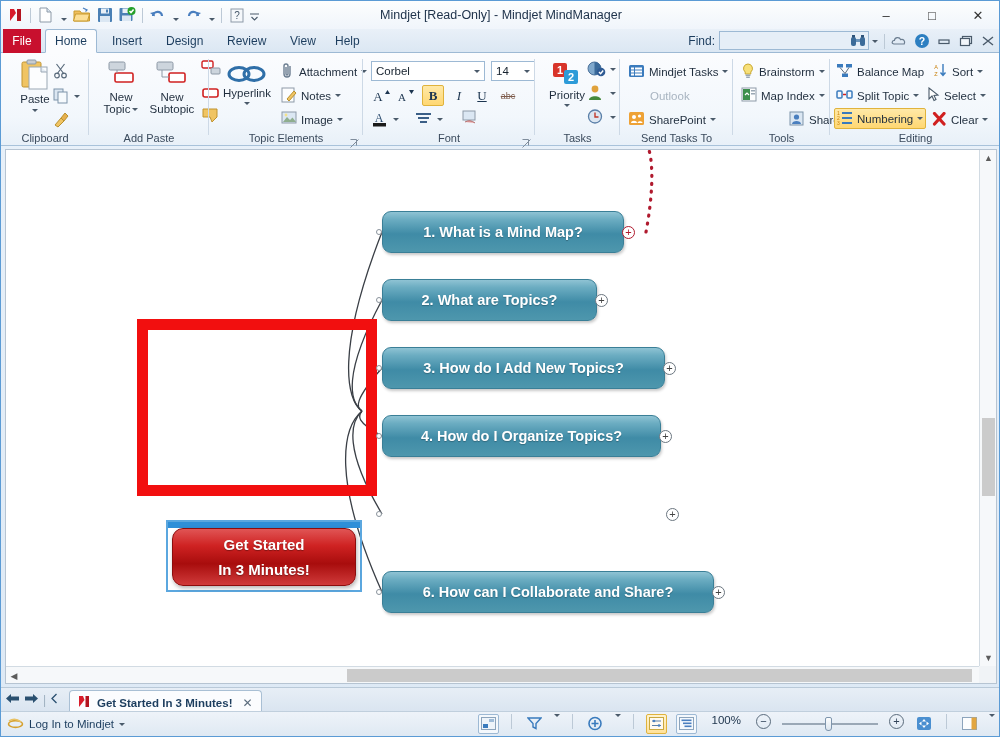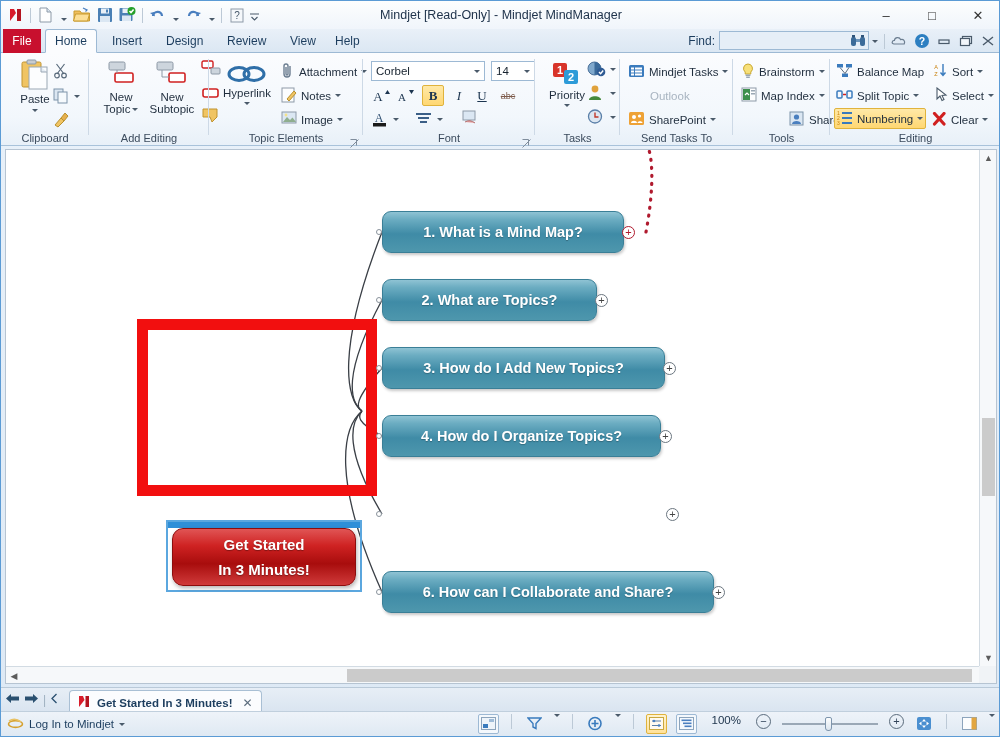--- a/index.html
+++ b/index.html
@@ -519,21 +519,21 @@
             </svg>
         </span>
       </div>
       <div class="smallitem" style="left:112px; top:53px;">
         <span class="icn">
           <svg width="20" height="17" viewBox="0 0 20 17">
               <path d="M2 2 h14 v8 l-5 5 l-2 -5 h-7 z" fill="#f0c463" stroke="#c0932f"></path>
             </svg>
         </span>
       </div>
-      <div class="group-label">Add Editing</div>
+      <div class="group-label">Add Paste</div>
       <div class="group-sep" style="right:0;"></div>
     </div>
 
     <div class="group" style="left:208px; width:154px;">
       <div class="bigbtn" style="left:6px; top:8px; width:64px;">
         <svg width="44" height="26" viewBox="0 0 44 26">
             <g stroke="#2f6fa8" stroke-width="3" fill="none">
               <ellipse cx="14" cy="13" rx="10" ry="6.5"></ellipse>
               <ellipse cx="29" cy="13" rx="10" ry="6.5"></ellipse>
             </g>
@@ -823,21 +823,21 @@
         <span class="icn">
           <svg width="16" height="15" viewBox="0 0 16 15">
               <text x="4" y="6" font-size="5.5" fill="#c9820f" text-anchor="middle" font-family="sans-serif">A</text>
               <text x="4" y="13" font-size="5.5" fill="#c9820f" text-anchor="middle" font-family="sans-serif">Z</text>
               <path d="M11 1 v11 M8.5 9.5 L11 12.5 L13.5 9.5" stroke="#3a7bbd" stroke-width="1.4" fill="none"></path>
             </svg>
         </span>
         <span>Sort</span>
         <span class="caret"></span>
       </div>
-      <div class="smallitem" style="left:104px; top:32px;justify-content:space-between;">
+      <div class="smallitem" style="left:96px; top:32px;justify-content:space-between;">
         <span class="icn">
           <svg width="14" height="15" viewBox="0 0 14 15">
               <path d="M3 1 L3 12 L6 9 L8 13.5 L10 12.5 L8 8.5 L12 8 Z" fill="#fff" stroke="#4a5a6a" stroke-width="1.1"></path>
             </svg>
         </span>
         <span>Select</span>
         <span class="caret"></span>
       </div>
       <div class="smallitem" style="left:102px; top:56px;">
         <span class="icn">

